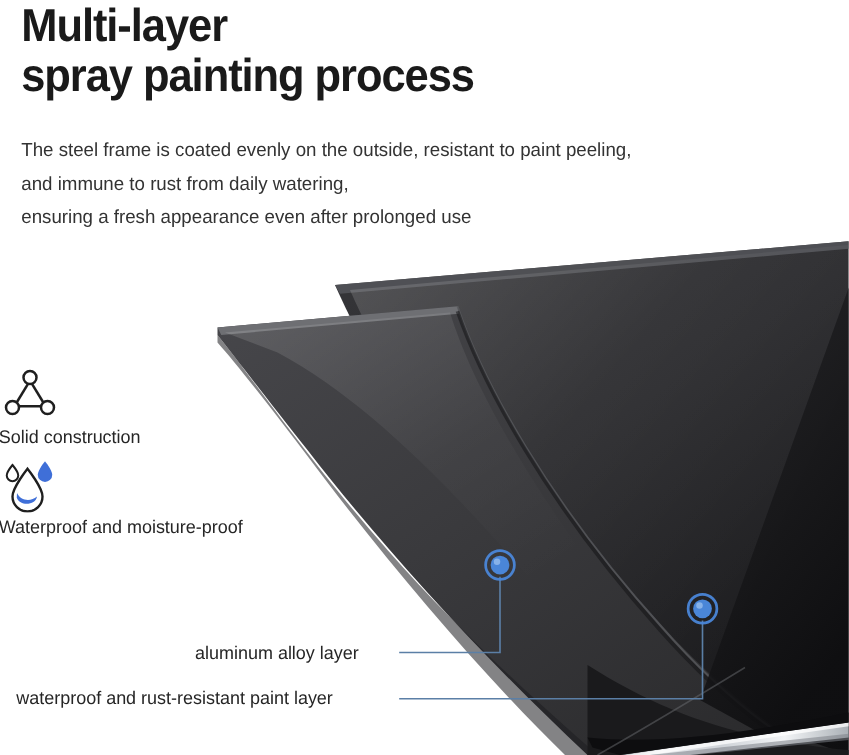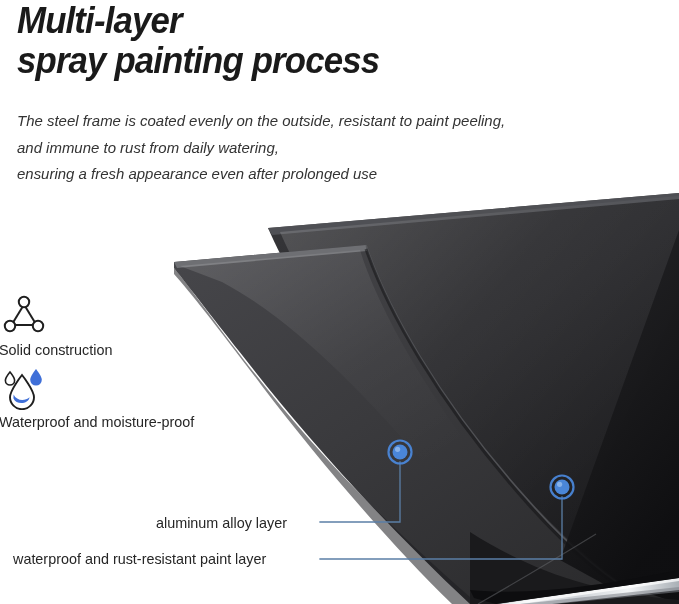--- a/index.html
+++ b/index.html
@@ -3,21 +3,21 @@
 <meta charset="utf-8">
 <style>
   html,body{margin:0;padding:0;background:#ffffff;}
   body{
     width:679px;height:604px;position:relative;overflow:hidden;
     font-family:"Liberation Sans",sans-serif;
     -webkit-font-smoothing:antialiased;
   }
 
   
-  #header{position:absolute;left:0;top:0;width:679px;height:190px;z-index:40;font-style:italic;}
+  #header{position:absolute;left:0;top:0;width:679px;height:190px;z-index:40;}
   #headline{
     position:absolute;left:17px;top:1px;width:640px;
     font-weight:700;font-size:37px;line-height:40px;
     letter-spacing:-0.9px;color:#1a1a1a;
     font-family:"Liberation Sans",sans-serif;
     transform:scaleX(0.94);transform-origin:left top;
     white-space:pre-line;
   }
   #subtext{
     position:absolute;left:17px;top:108px;width:650px;

